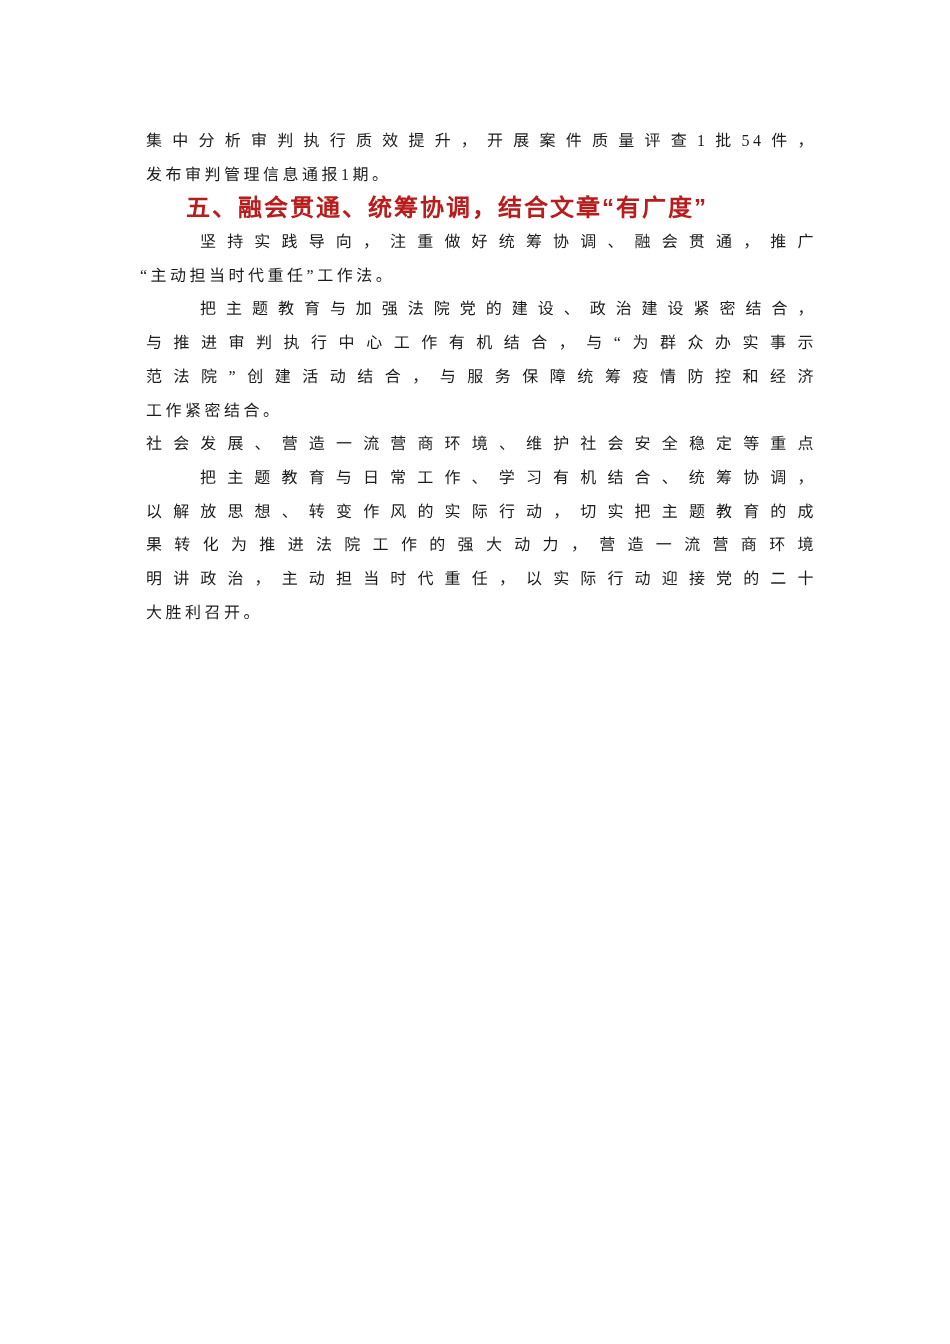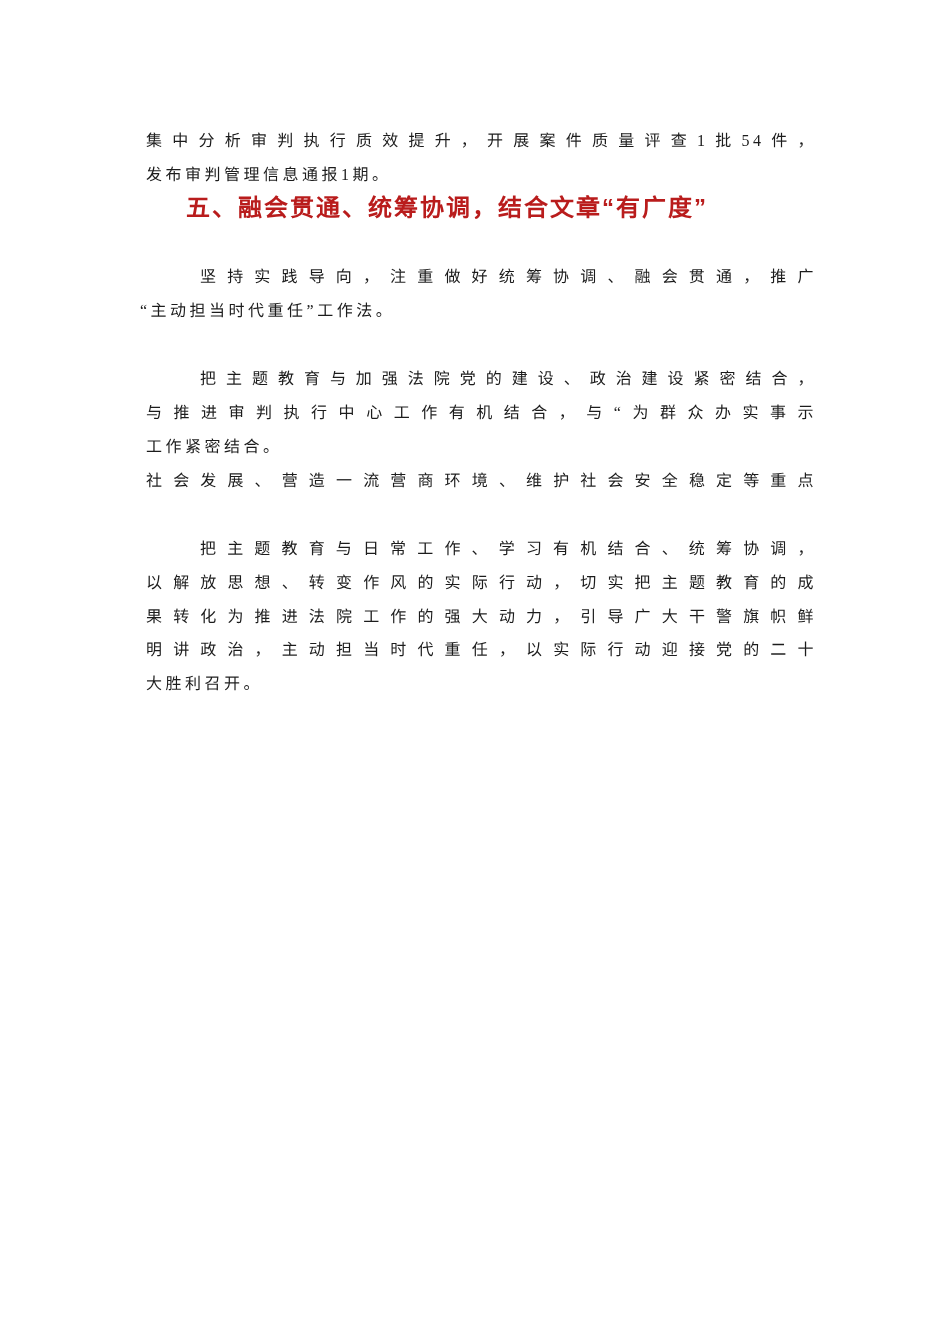--- a/index.html
+++ b/index.html
@@ -34,21 +34,20 @@
     white-space: nowrap;
     overflow: visible;
   }
   .line.justify {
     white-space: normal;
     text-align: justify;
     text-align-last: justify;
   }
   .line.indent {
     text-indent: 54px;
-    margin-top: 35px;
   }
   .line.hang {
     text-indent: -6px;
   }
   .line.heading {
     font-family: "Liberation Sans", "DejaVu Sans", sans-serif;
     font-weight: 700;
     font-size: 24px;
     letter-spacing: 2px;
     text-indent: 40px;
@@ -71,26 +70,27 @@
     </div>
 
     <div class="para">
       <div class="line justify indent">坚持实践导向，注重做好统筹协调、融会贯通，推广</div>
       <div class="line hang">“主动担当时代重任”工作法。</div>
     </div>
 
     <div class="para">
       <div class="line justify indent">把主题教育与加强法院党的建设、政治建设紧密结合，</div>
       <div class="line justify">与推进审判执行中心工作有机结合，与“为群众办实事示</div>
+      <div class="line justify">范法院”创建活动结合，与服务保障统筹疫情防控和经济</div>
       <div class="line">工作紧密结合。</div>
       <div class="line justify">社会发展、营造一流营商环境、维护社会安全稳定等重点</div>
     </div>
 
     <div class="para">
       <div class="line justify indent">把主题教育与日常工作、学习有机结合、统筹协调，</div>
       <div class="line justify">以解放思想、转变作风的实际行动，切实把主题教育的成</div>
-      <div class="line justify">果转化为推进法院工作的强大动力，引导广大干警旗帜鲜</div>
+      <div class="line justify">果转化为推进法院工作的强大动力，营造一流营商环境</div>
       <div class="line justify">明讲政治，主动担当时代重任，以实际行动迎接党的二十</div>
       <div class="line">大胜利召开。</div>
     </div>
 
   </div>
 </div>
 
 </body></html>

